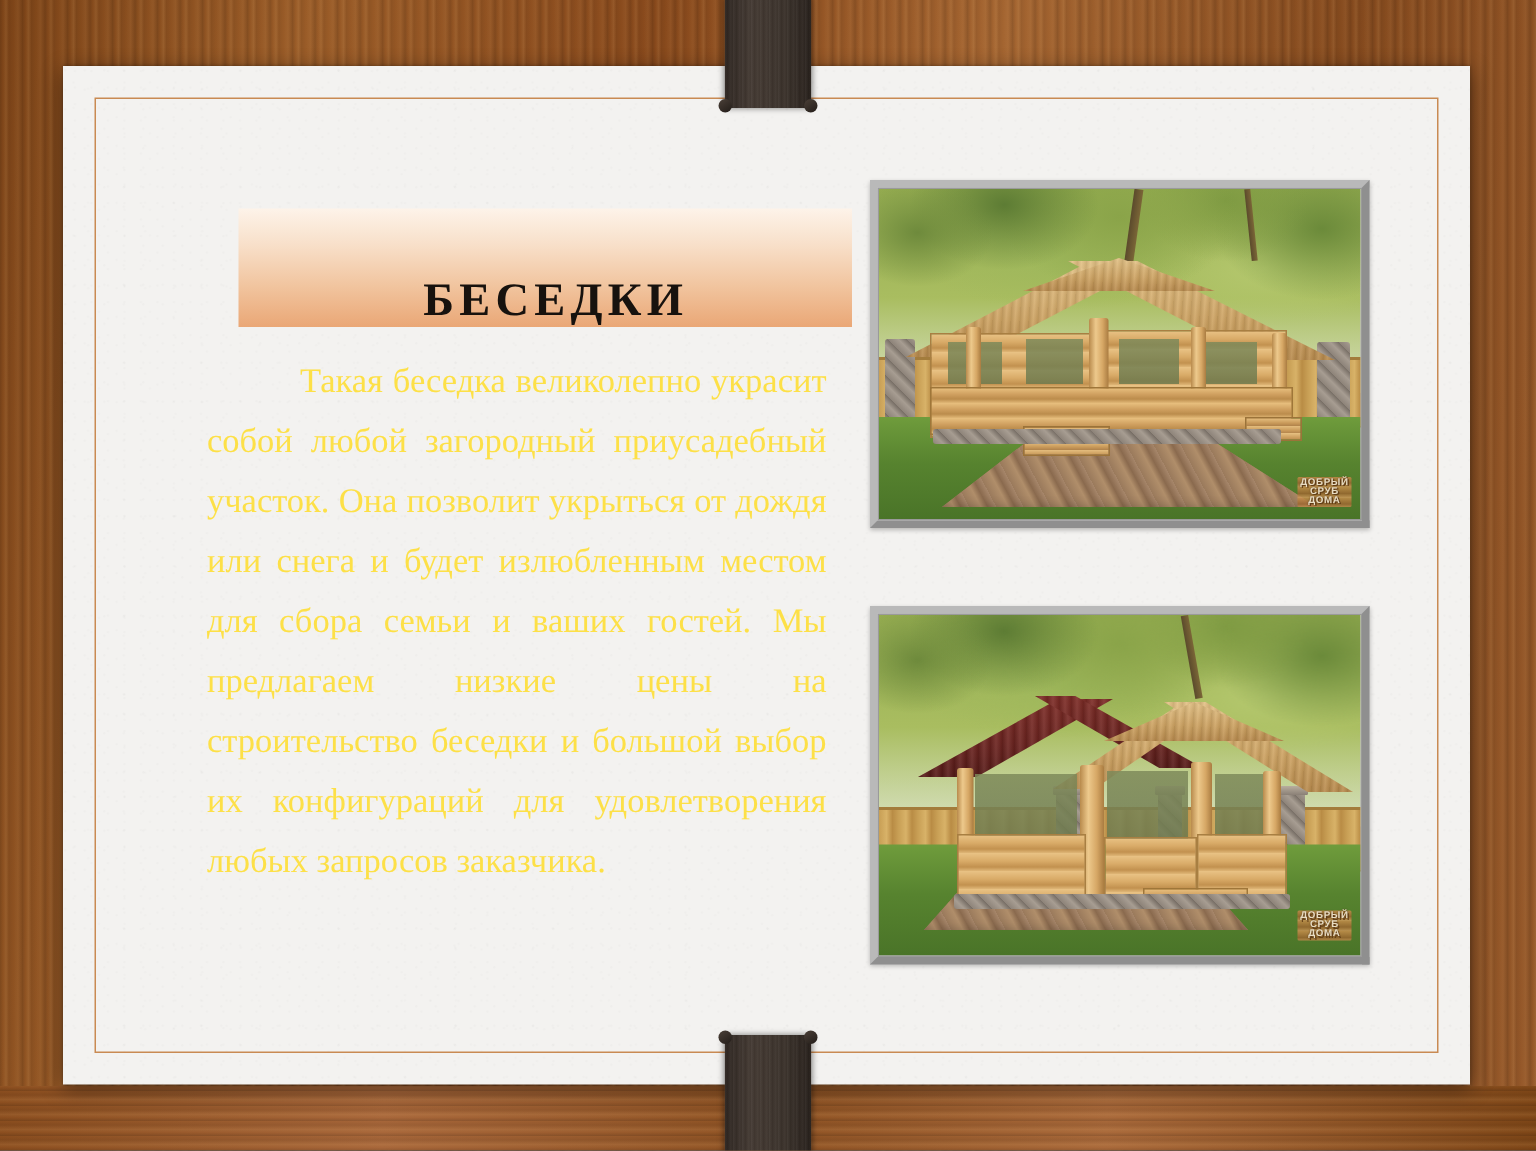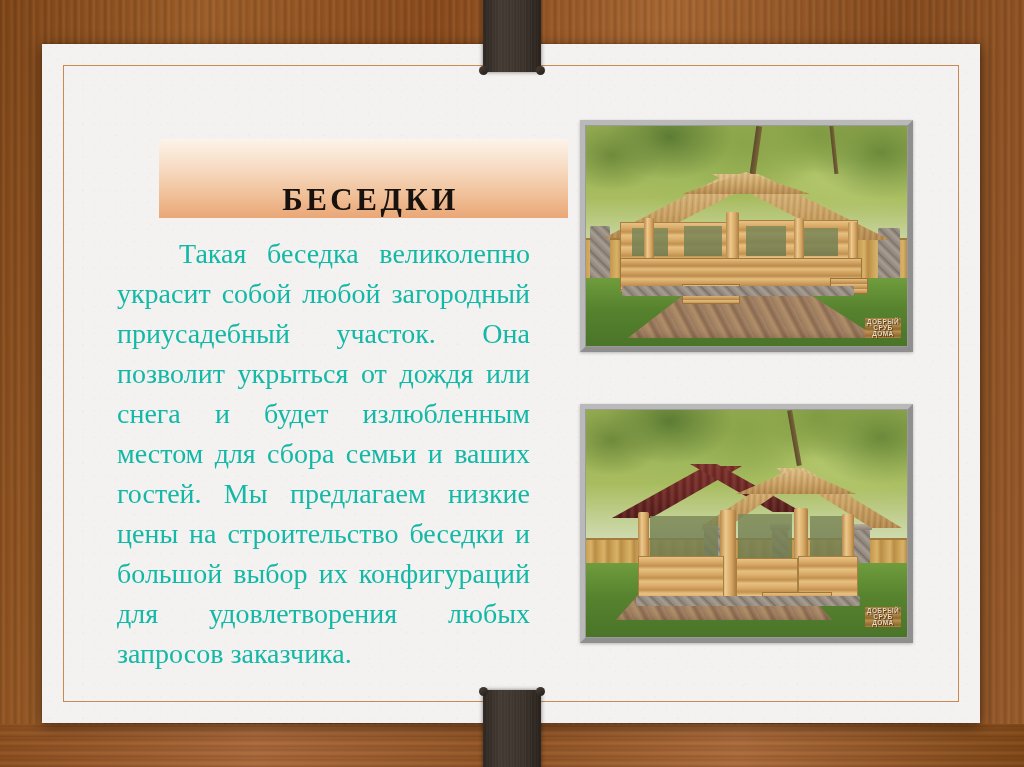--- a/index.html
+++ b/index.html
@@ -120,27 +120,27 @@
     font-size: 31px;
     letter-spacing: 3.5px;
     color: #17120e;
     text-align: center;
     padding-left: 14px;
   }
 
   
   .body-copy {
     position: absolute;
-    left: 117px;
+    left: 138px;
     top: 234px;
     width: 413px;
     font-family: "Liberation Serif", serif;
-    font-size: 28px;
+    font-size: 23px;
     line-height: 40px;
-    color: #14b8a6;
+    color: #fde047;
     text-align: justify;
     text-indent: 62px;
     text-justify: inter-word;
     hyphens: none;
   }
 
   
   .photo-frame {
     position: absolute;
     border: 5px solid;

